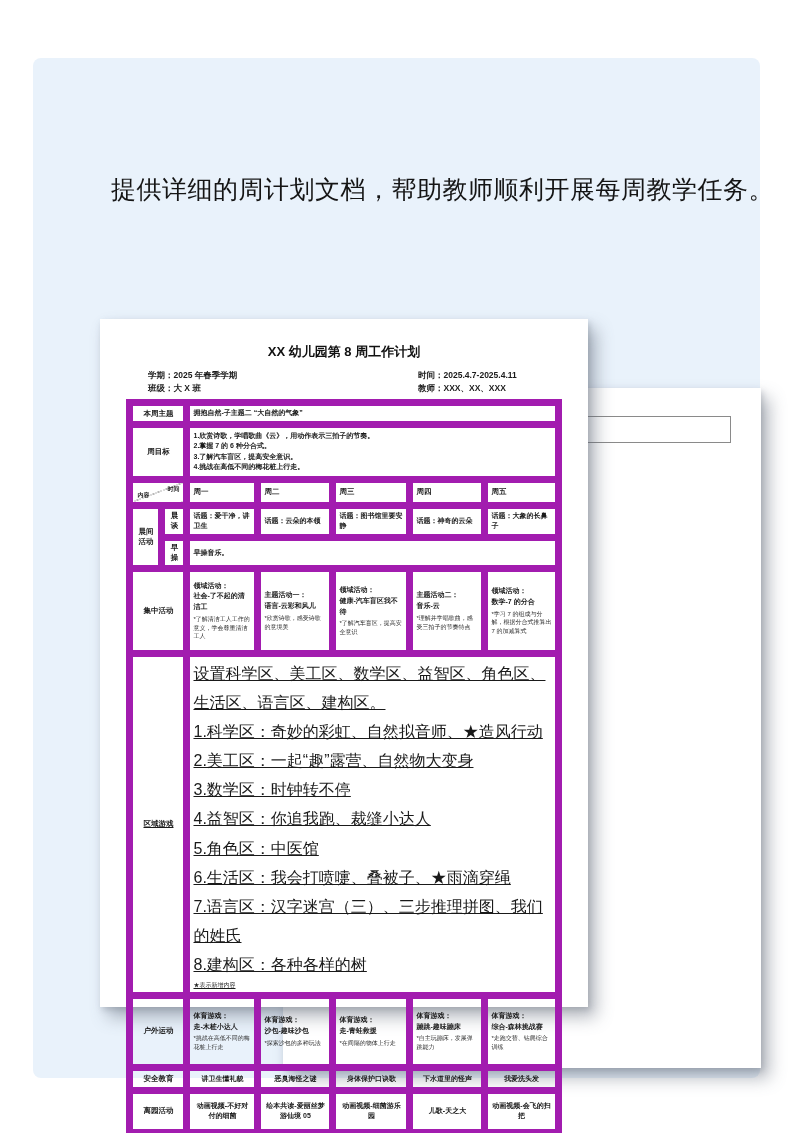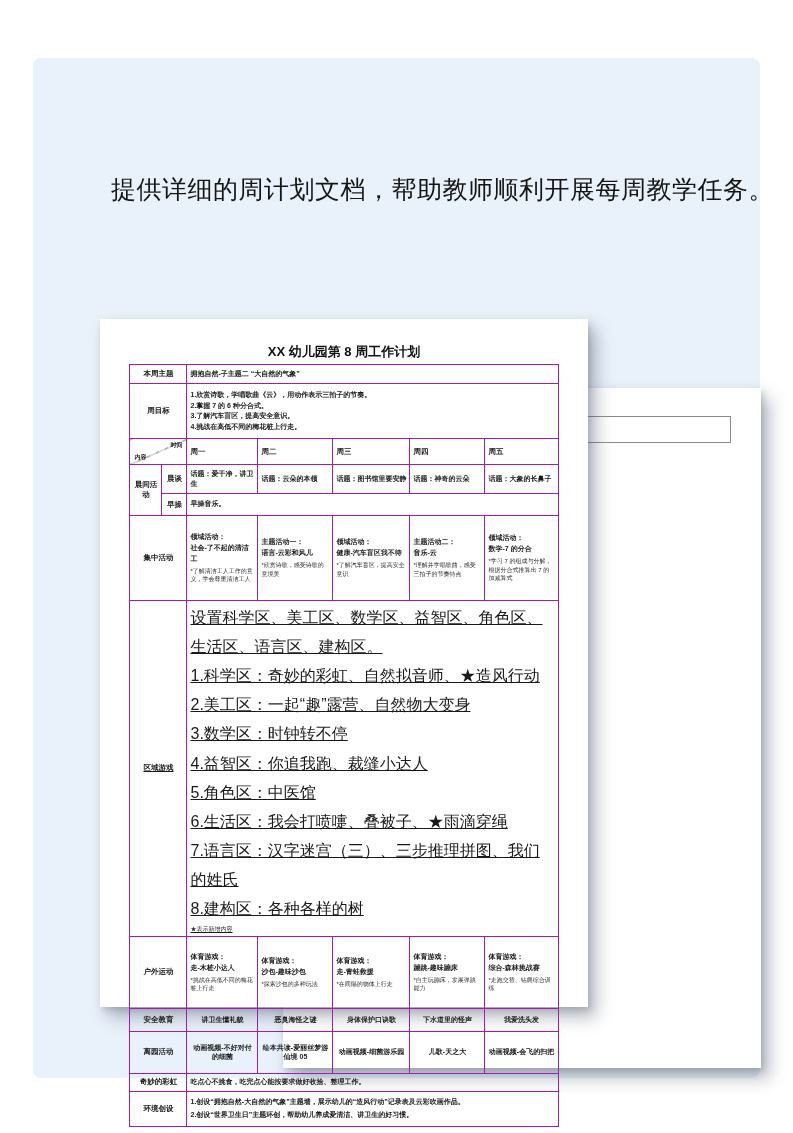--- a/index.html
+++ b/index.html
@@ -20,21 +20,21 @@
   .back-box { position:absolute; left:20px; top:28px; width:428px; height:27px;
               border:1px solid #8a8a8a; background:#ffffff; }
 
   .doc-title { margin-top:24px; text-align:center; font-size:13px; font-weight:700; color:#111; }
   .meta { margin:8px 30px 4px 30px; font-size:8.5px; font-weight:700; color:#1a1a1a; }
   .meta-row { display:flex; justify-content:space-between; padding-left:18px; line-height:1.55; }
   .meta-row .r { width:140px; }
 
   table.plan { border-collapse:collapse; table-layout:fixed; width:428px; margin:3px auto 0 auto;
                color:#1a1a1a; }
-  table.plan td { border:1px solid #a21caf; vertical-align:middle; padding:2px 3px; overflow:hidden; }
+  table.plan td { border:7px solid #a21caf; vertical-align:middle; padding:2px 3px; overflow:hidden; }
 
   td.lbl { text-align:center; font-size:7.5px; font-weight:700; }
   td.day { font-size:7.5px; font-weight:700; }
   td.plain { font-size:7px; font-weight:700; line-height:1.5; }
   .pre { white-space:pre-line; }
   td.cell { vertical-align:top; }
   .cmain { font-size:7px; font-weight:700; line-height:1.55; white-space:pre-line; }
   .note  { font-size:6px; font-weight:400; color:#2b2b2b; line-height:1.45; white-space:pre-line; margin-top:2px; }
   td.center { text-align:center; font-size:7px; font-weight:700; line-height:1.4; }
 
@@ -64,20 +64,30 @@
 <div class="canvas">
   <div class="panel">
     <div class="banner">提供详细的周计划文档，帮助教师顺利开展每周教学任务。</div>
 
     <div class="paper back">
       <div class="back-box"></div>
     </div>
 
     <div class="paper front">
       <div class="doc-title">XX 幼儿园第 8 周工作计划</div>
+      <div class="meta">
+        <div class="meta-row">
+          <span>学期：2025 年春季学期</span>
+          <span class="r">时间：2025.4.7-2025.4.11</span>
+        </div>
+        <div class="meta-row">
+          <span>班级：大 X 班</span>
+          <span class="r">教师：XXX、XX、XXX</span>
+        </div>
+      </div>
 
       <table class="plan">
         <colgroup>
           <col style="width:32px">
             <col style="width:25px">
             <col style="width:71px">
           <col style="width:75px">
             <col style="width:77px">
             <col style="width:75px">
             <col style="width:73px">

